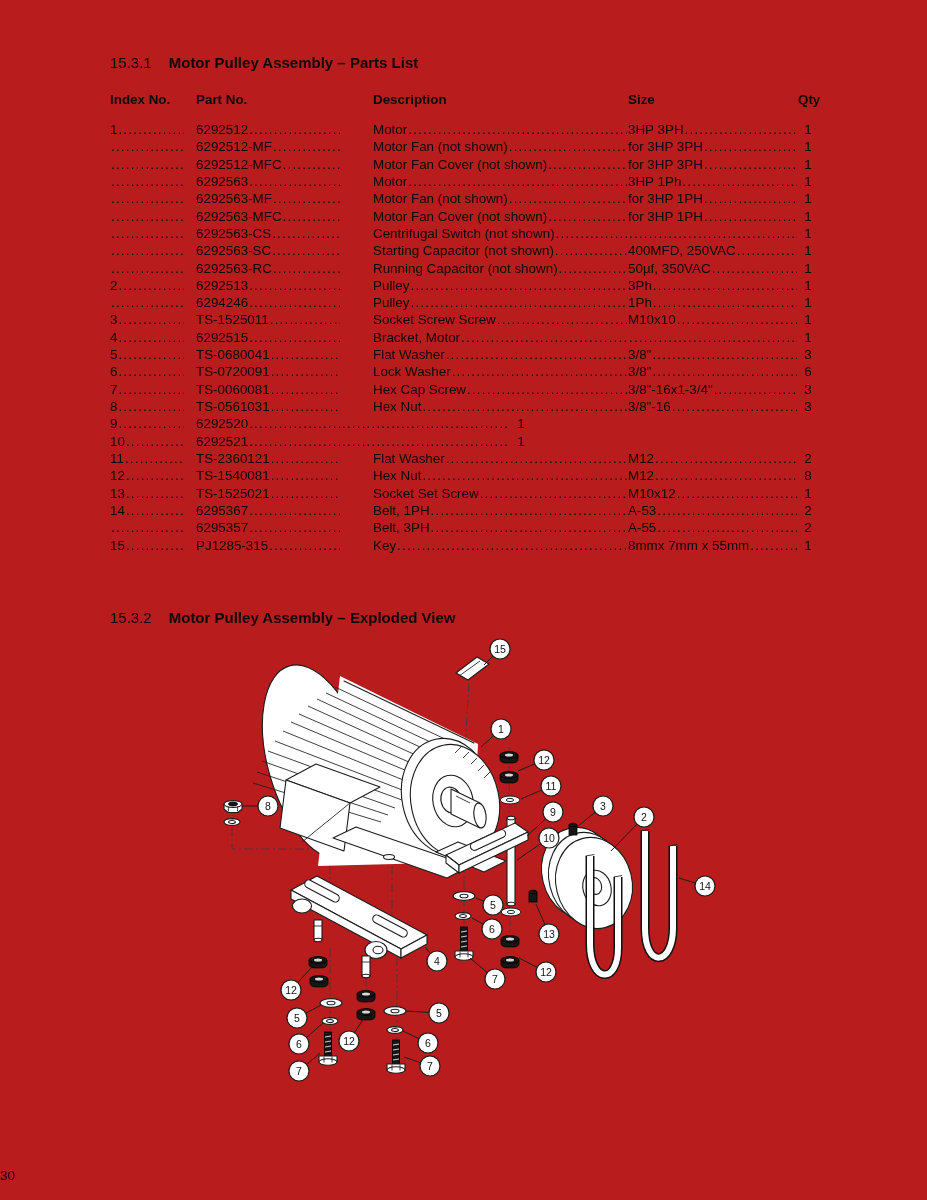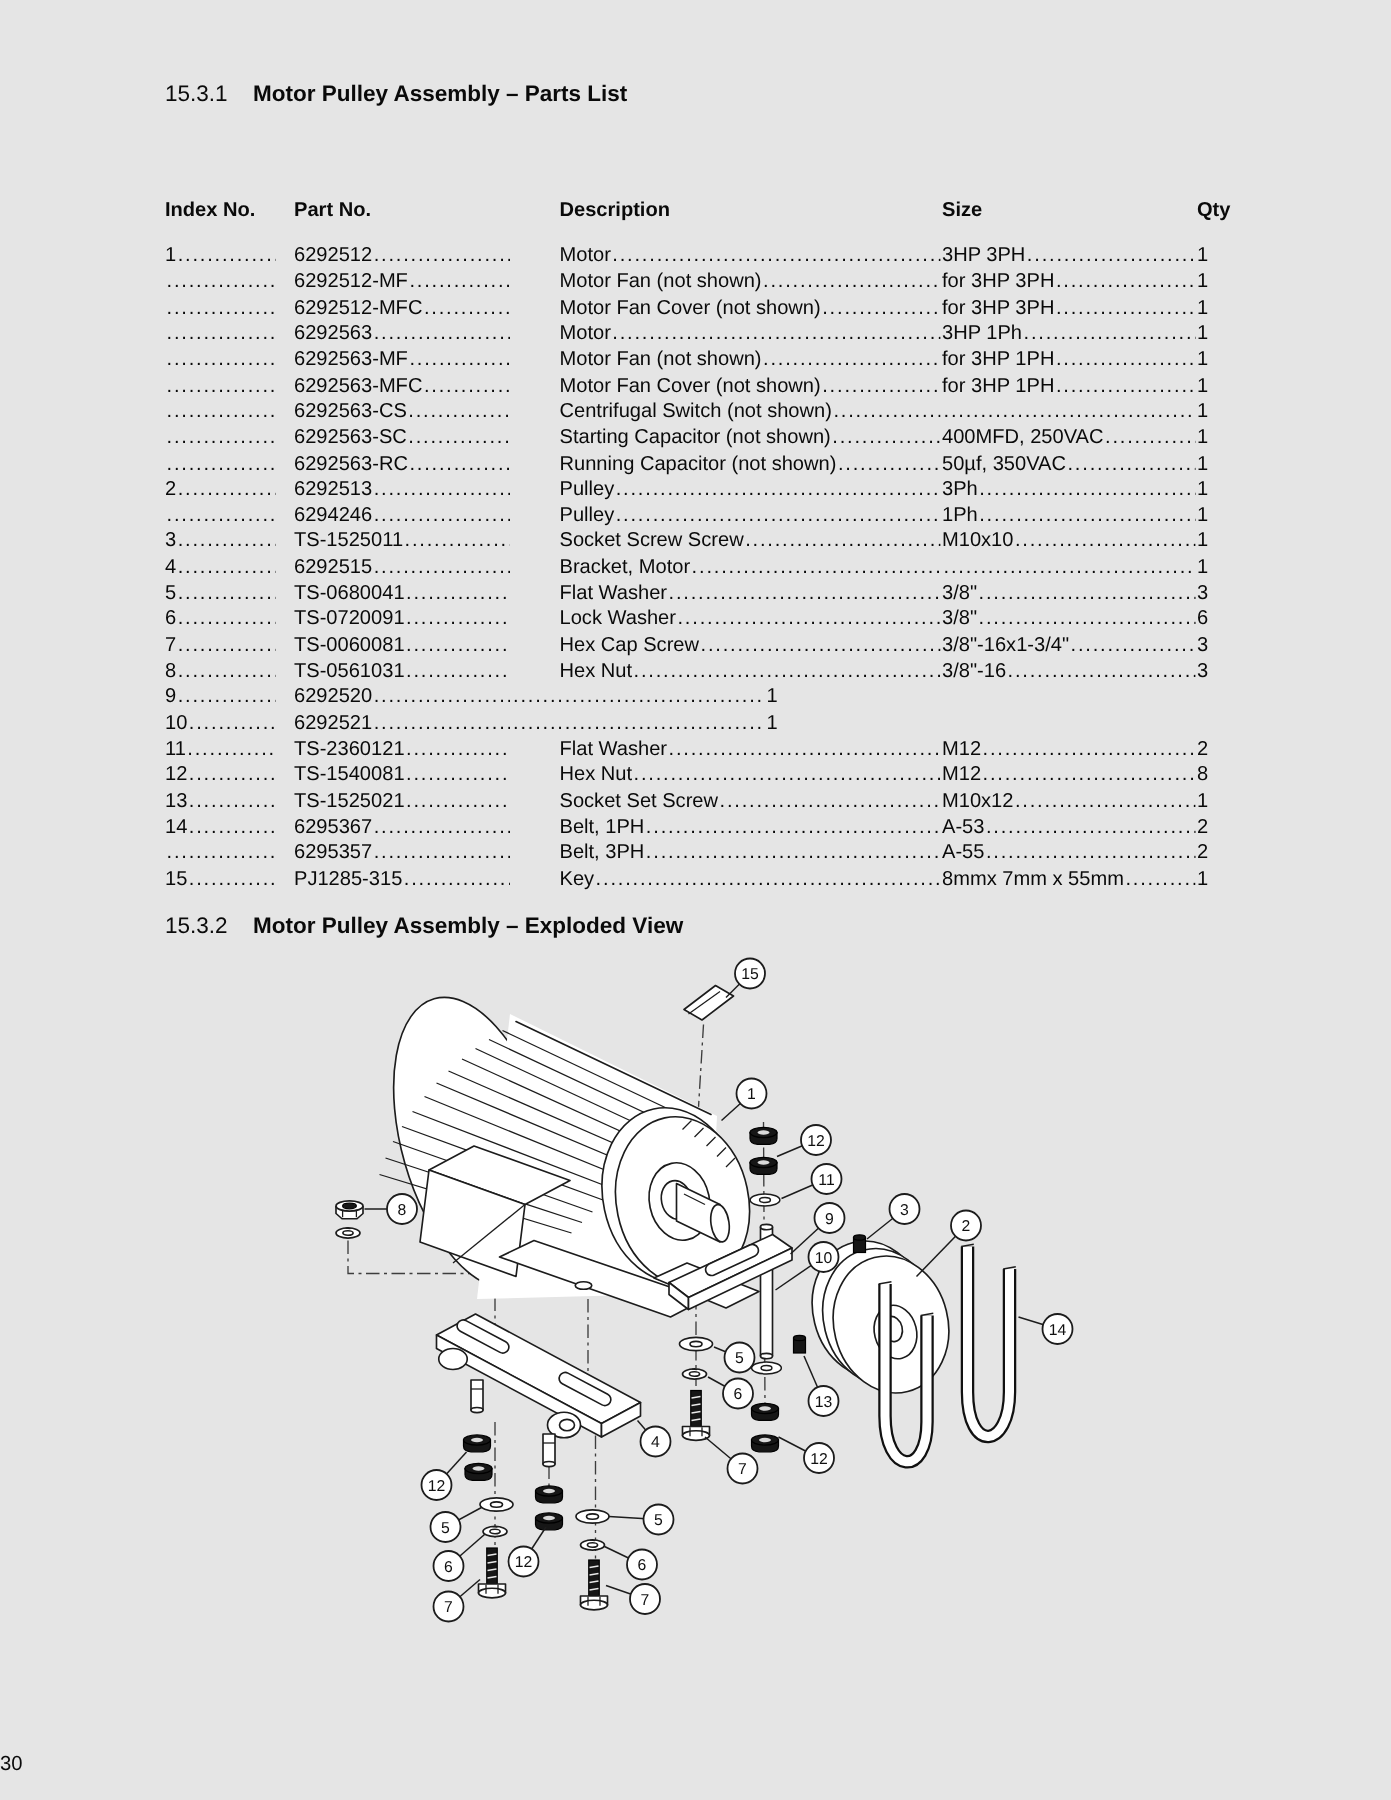--- a/index.html
+++ b/index.html
@@ -1,35 +1,35 @@
 <!DOCTYPE html>
 <html><head>
 <meta charset="utf-8">
 <style>
   html,body{margin:0;padding:0;background:#888;}
   .page{
-    position:relative;width:927px;height:1200px;margin:0 auto;background:#e5e5e5;
+    position:relative;width:927px;height:1200px;margin:0 auto;background:#b91c1c;
     font-family:"Liberation Sans",sans-serif;color:#0a0a0a;overflow:hidden;
   }
   .sec-heading{position:absolute;left:110px;font-size:15px;white-space:nowrap;}
   .sec-heading .num{font-weight:400;}
   .sec-heading .ttl{font-weight:700;margin-left:17px;}
   #h1{top:54px;}
   #h2{top:609px;}
 
   .thead{position:absolute;left:110px;top:92px;width:708px;display:flex;
          font-size:13.4px;font-weight:700;align-items:baseline;}
   .rows{position:absolute;left:110px;top:121px;width:708px;font-size:13.4px;}
   .row{display:flex;align-items:baseline;height:17.32px;line-height:17.32px;white-space:nowrap;}
   .c{display:flex;align-items:baseline;overflow:hidden;}
-  .c1{width:75px;flex:none;margin-top:40px;}
+  .c1{width:75px;flex:none;}
   .c2{width:145px;flex:none;margin-left:11px;}
   .c3{flex:1;min-width:0;padding-left:32px;}
   .c4{width:170px;flex:none;}
-  .c5{width:20px;flex:none;text-align:left;display:inline-block;}
+  .c5{width:20px;flex:none;text-align:center;display:inline-block;}
   .t{flex:none;}
   .dots{flex:1;overflow:hidden;white-space:nowrap;letter-spacing:1.2px;margin:0 1px;}
   .dots::after{content:"..........................................................................................................................................";}
 
   .diagram{position:absolute;left:0;top:635px;width:927px;height:470px;}
   .pagenum{position:absolute;left:0;top:1168px;width:923px;text-align:left;font-size:13.5px;}
 
   
   .ln{stroke:#1c1c1c;stroke-width:1.1;fill:none;stroke-linejoin:round;stroke-linecap:round;}
   .fw{fill:#ffffff;stroke:#1c1c1c;stroke-width:1.1;stroke-linejoin:round;}

